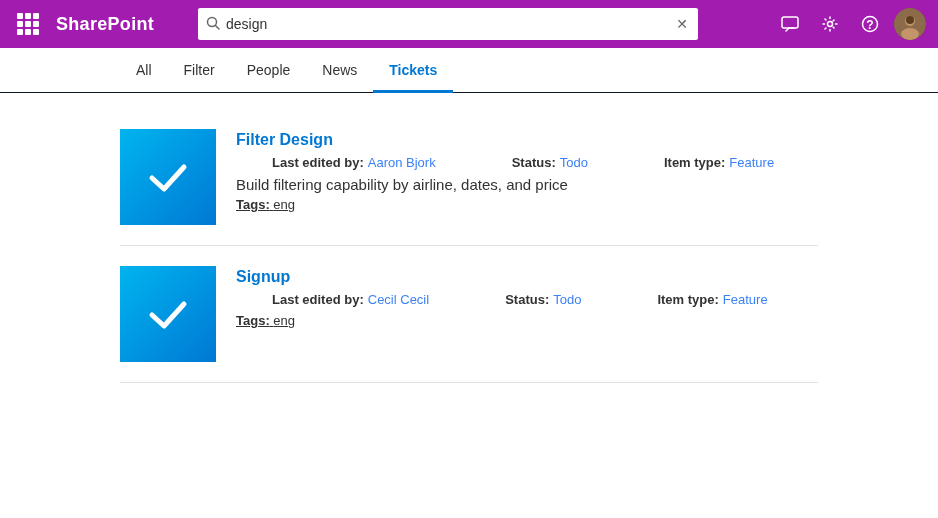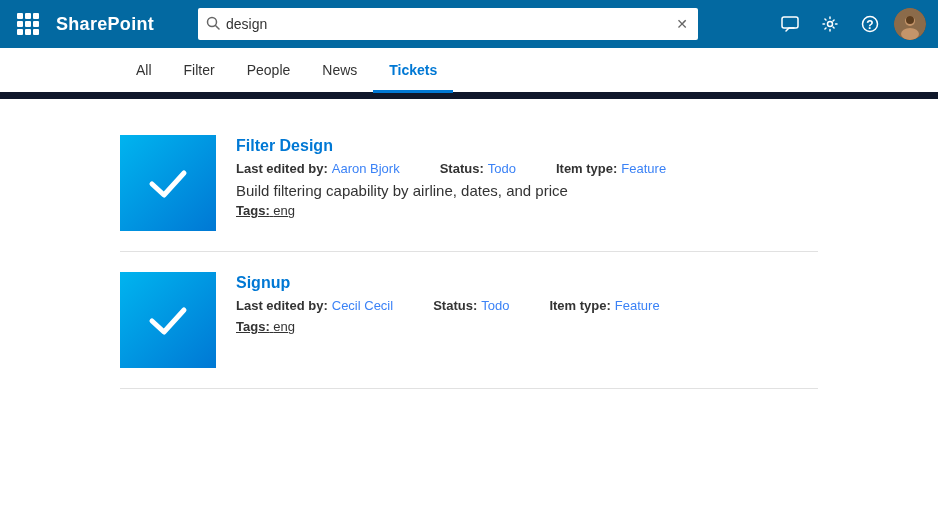--- a/index.html
+++ b/index.html
@@ -1,20 +1,20 @@
 <!DOCTYPE html>
 <html><head>
   <meta charset="utf-8">
   <style>
     * { margin: 0; padding: 0; box-sizing: border-box; }
     body { font-family: 'Segoe UI', Arial, sans-serif; background: #fff; width: 938px; height: 518px; overflow: hidden; }
 
     
     .header {
-      background: #0369a1;
+      background: #a21caf;
       height: 48px;
       display: flex;
       align-items: center;
       padding: 0 12px;
       gap: 12px;
     }
     .header-waffle {
       width: 32px;
       height: 32px;
       display: flex;
@@ -111,21 +111,21 @@
       font-size: 14px;
       color: white;
       font-weight: bold;
     }
 
     
     .nav-tabs {
       display: flex;
       align-items: center;
       padding: 0 120px;
-      border-bottom: 7px solid #0f172a;
+      border-bottom: 1px solid #0f172a;
       gap: 0;
     }
     .nav-tab {
       padding: 14px 16px;
       font-size: 14px;
       color: #333;
       cursor: pointer;
       text-decoration: none;
       position: relative;
       white-space: nowrap;
@@ -184,20 +184,21 @@
     .result-meta {
       display: flex;
       gap: 40px;
       margin-bottom: 6px;
       font-size: 13px;
       color: #333;
     }
     .meta-item {
       display: flex;
       gap: 4px;
+      margin-left: 36px;
     }
     .meta-label {
       font-weight: 600;
       color: #333;
     }
     .meta-value {
       color: #3b82f6;
     }
     .result-desc {
       font-size: 15px;

